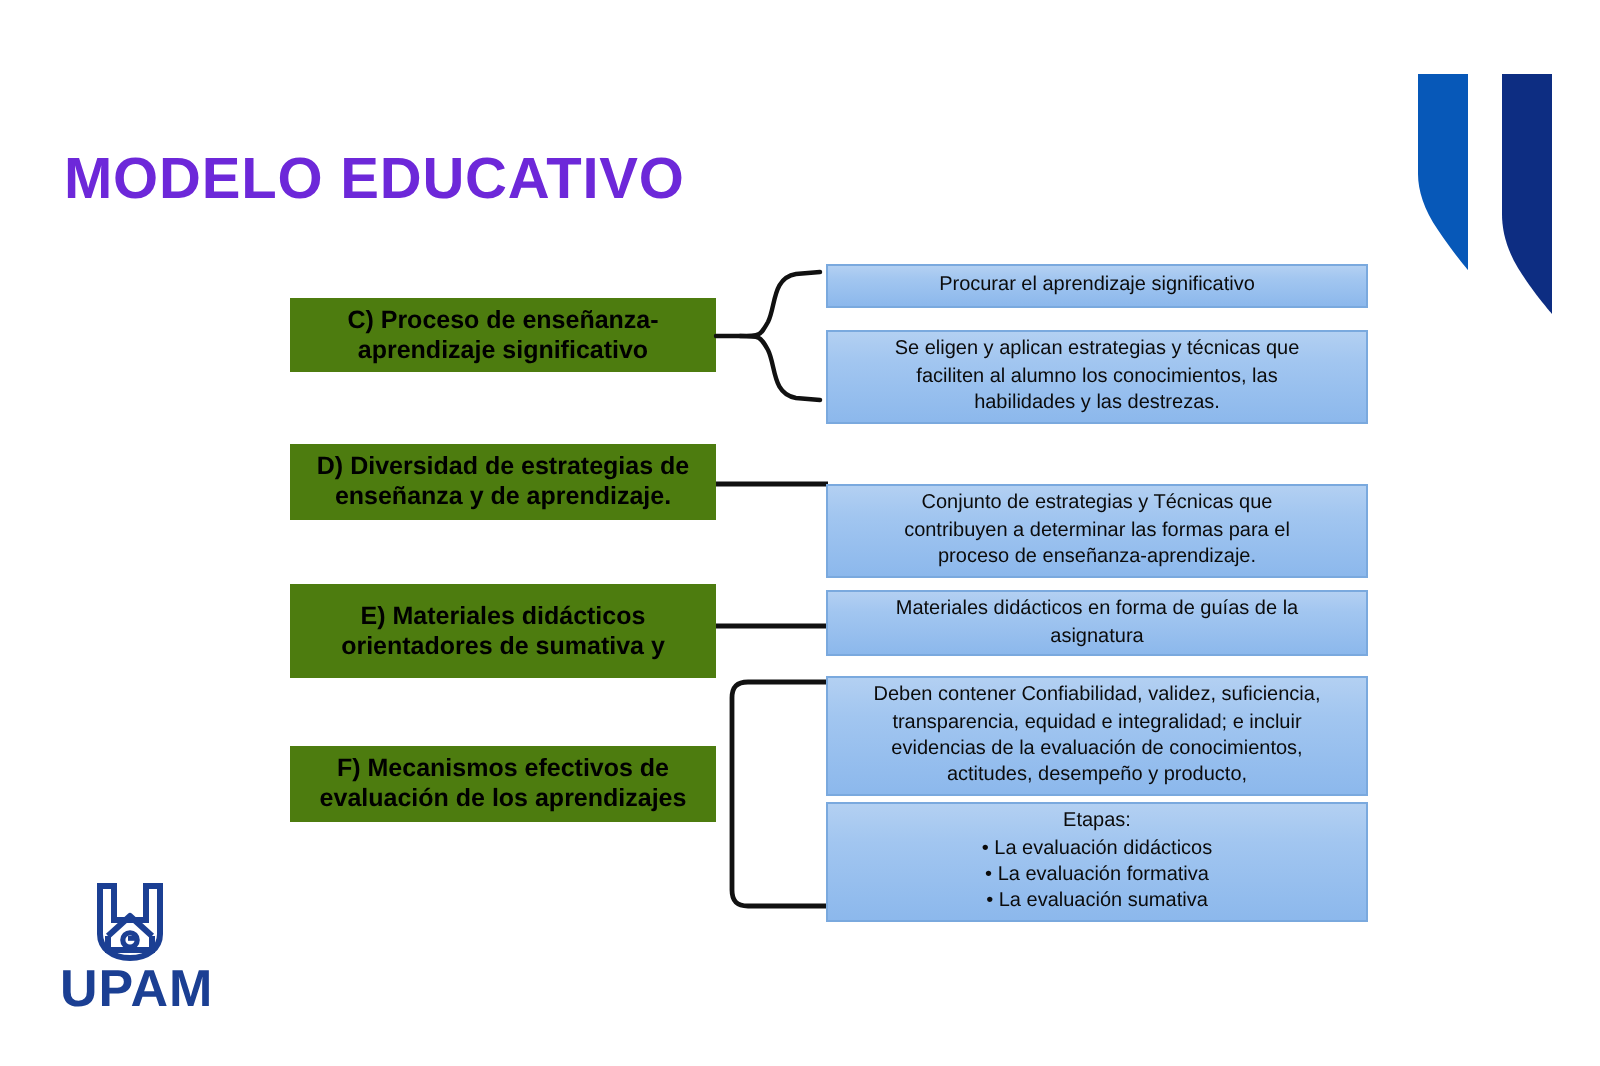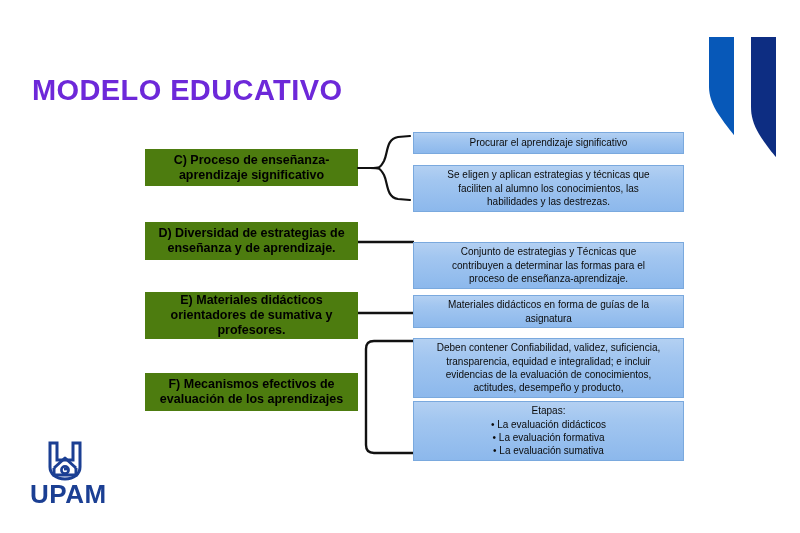--- a/index.html
+++ b/index.html
@@ -125,21 +125,20 @@
       <div>Conjunto de estrategias y Técnicas que</div>
       <div>contribuyen a determinar las formas para el</div>
       <div>proceso de enseñanza-aprendizaje.</div>
     </div>
   </div>
 
   <div class="gbox" style="left:145px;top:292px;width:213px;height:47px;">
     <div>
       <div>E) Materiales didácticos</div>
       <div>orientadores de sumativa y</div>
-      <div>profesores.</div>
     </div>
   </div>
 
   <div class="conn" style="left:358px;top:311px;width:56px;height:4px;">
     <svg width="56" height="4" viewBox="0 0 56 4">
       <line x1="0" y1="2" x2="56" y2="2" stroke="#111" stroke-width="2.4"></line>
     </svg>
   </div>
 
   <div class="bbox" style="left:413px;top:295px;width:271px;height:33px;">

